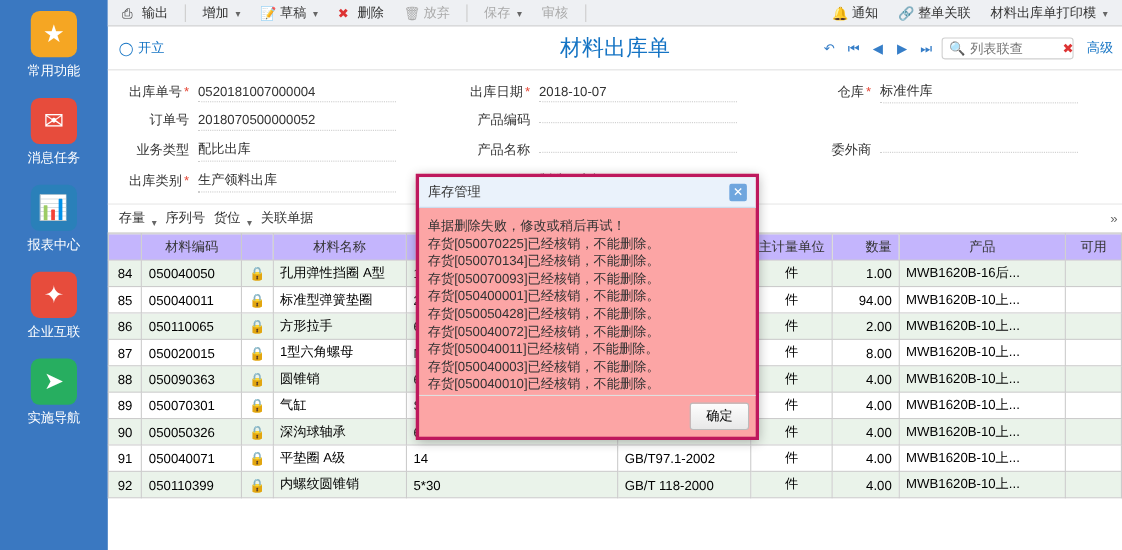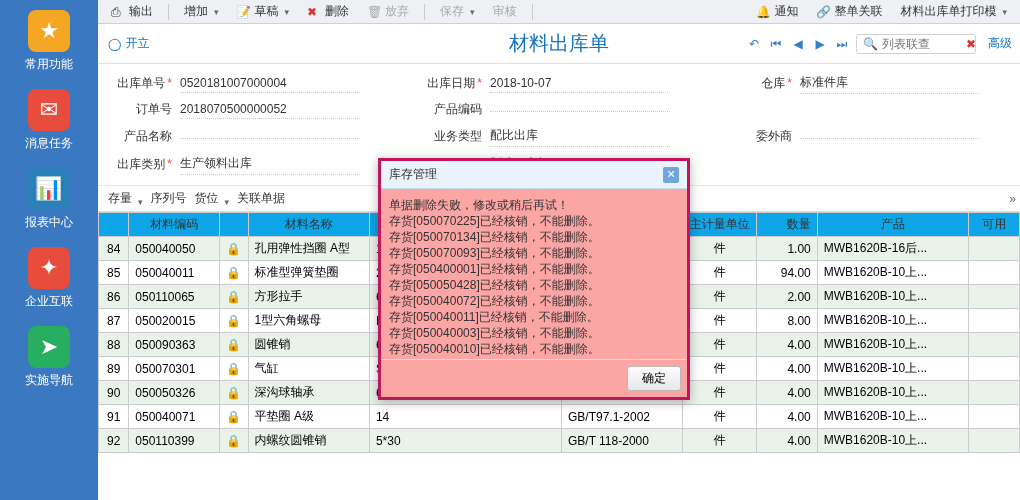--- a/index.html
+++ b/index.html
@@ -25,21 +25,21 @@
 .form{padding:8px 14px 4px 14px;display:grid;grid-template-columns:310px 310px 300px;row-gap:6px;border-bottom:1px solid #e8e8e8}
 .field{display:flex;align-items:center}
 .flabel{width:60px;text-align:right;margin-right:8px;color:#333}
 .fval{color:#333;border-bottom:1px dotted #ccc;min-width:180px;padding:2px 0}
 .req{color:#e74c3c;margin-left:2px}
 .tablewrap{position:relative}
 .subtool{display:flex;align-items:center;padding:4px 10px;gap:8px;border-bottom:1px solid #ddd}
 .subbtn{display:flex;align-items:flex-end;gap:4px;color:#333;cursor:pointer}
 table{border-collapse:collapse;width:100%}
 th,td{border:1px solid #ccc;padding:3px 6px;height:22px;white-space:nowrap;overflow:hidden;text-overflow:ellipsis}
-th{background:#0ea5e9;font-weight:normal;color:#333;text-align:center}
+th{background:#c4b5fd;font-weight:normal;color:#333;text-align:center}
 tbody tr:nth-child(odd){background:#eaf3ea}
 tbody tr:nth-child(even){background:#fff}
 .c-idx{width:30px;text-align:center}
 .c-code{width:90px}
 .c-lock{width:20px;text-align:center;color:#888}
 .c-name{width:120px}
 .c-spec{width:190px}
 .c-std{width:120px}
 .c-unit{width:70px;text-align:center}
 .c-qty{width:60px;text-align:right}
@@ -166,26 +166,26 @@
         <span class="flabel">订单号</span>
         <span class="fval">2018070500000052</span>
       </div>
     <div class="field">
         <span class="flabel">产品编码</span>
         <span class="fval"></span>
       </div>
     <div class="field"></div>
 
     <div class="field">
+        <span class="flabel">业务类型</span>
+        <span class="fval">配比出库</span>
+      </div>
+    <div class="field">
         <span class="flabel">产品名称</span>
         <span class="fval"></span>
-      </div>
-    <div class="field">
-        <span class="flabel">业务类型</span>
-        <span class="fval">配比出库</span>
       </div>
     <div class="field">
         <span class="flabel">委外商</span>
         <span class="fval"></span>
       </div>
 
     <div class="field">
         <span class="flabel"><span>出库类别</span><span class="req">*</span></span>
         <span class="fval">生产领料出库</span>
       </div>

